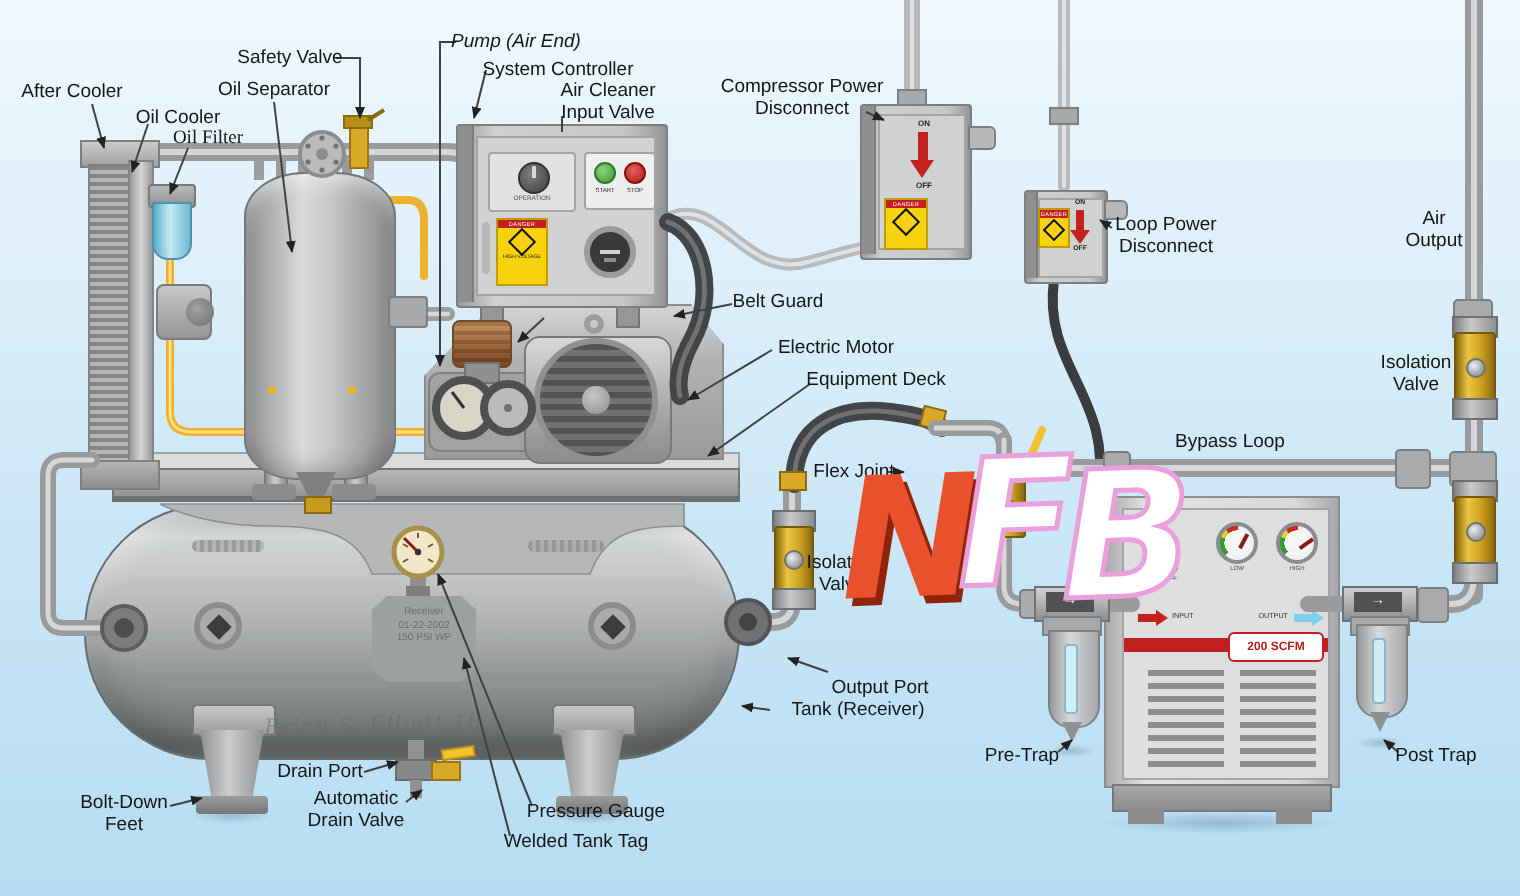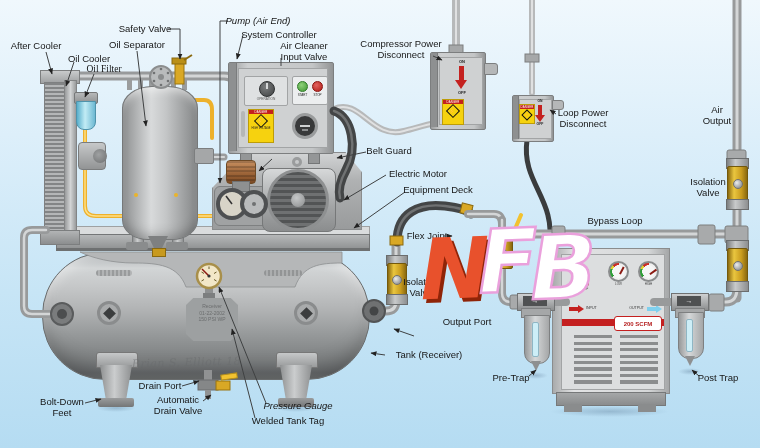--- a/index.html
+++ b/index.html
@@ -428,30 +428,30 @@
 Output</div>
       <div class="callout" style="left: 708px; top: 187px;">Isolation
 Valve</div>
       <div class="callout" style="left: 389px; top: 151px;">Belt Guard</div>
       <div class="callout" style="left: 418px; top: 174px;">Electric Motor</div>
       <div class="callout" style="left: 438px; top: 190px;">Equipment Deck</div>
       <div class="callout" style="left: 615px; top: 221px;">Bypass Loop</div>
       <div class="callout" style="left: 427px; top: 236px;">Flex Joint</div>
       <div class="callout" style="left: 421px; top: 287px;">Isolation
 Valve</div>
-      <div class="callout" style="left: 440px; top: 322px; margin-left: 27px;">Output Port</div>
+      <div class="callout" style="left: 440px; top: 344px;">Output Port</div>
       <div class="callout" style="left: 429px; top: 355px;">Tank (Receiver)</div>
       <div class="callout" style="left: 511px; top: 378px;">Pre-Trap</div>
       <div class="callout" style="left: 718px; top: 378px;">Post Trap</div>
       <div class="callout" style="left: 62px; top: 407px;">Bolt-Down
 Feet</div>
       <div class="callout" style="left: 160px; top: 386px;">Drain Port</div>
       <div class="callout" style="left: 178px; top: 405px;">Automatic
 Drain Valve</div>
-      <div class="callout" style="left: 298px; top: 406px; font-style: italic;">Pressure Gauge</div>
+      <div class="callout" style="left: 298px; top: 406px;">Pressure Gauge</div>
       <div class="callout" style="left: 288px; top: 421px;">Welded Tank Tag</div>
     </div>
 
   <div class="a nfb" style="left:420px;top:212px;width:190px;height:110px;z-index:55;">
     <span style="left:0px;top:8px;font-size:84px;color:#e8512c;text-shadow:3px 4px 0 #8f2408;transform:rotate(-2deg)">N</span>
     <span style="left:58px;top:-2px;font-size:88px;color:#ffffff;-webkit-text-stroke:2.5px #eaa0dc;transform:rotate(-2deg)">F</span>
     <span style="left:110px;top:4px;font-size:88px;color:#ffffff;-webkit-text-stroke:2.5px #eaa0dc;transform:rotate(-2deg)">B</span>
   </div>
 
 </div>

